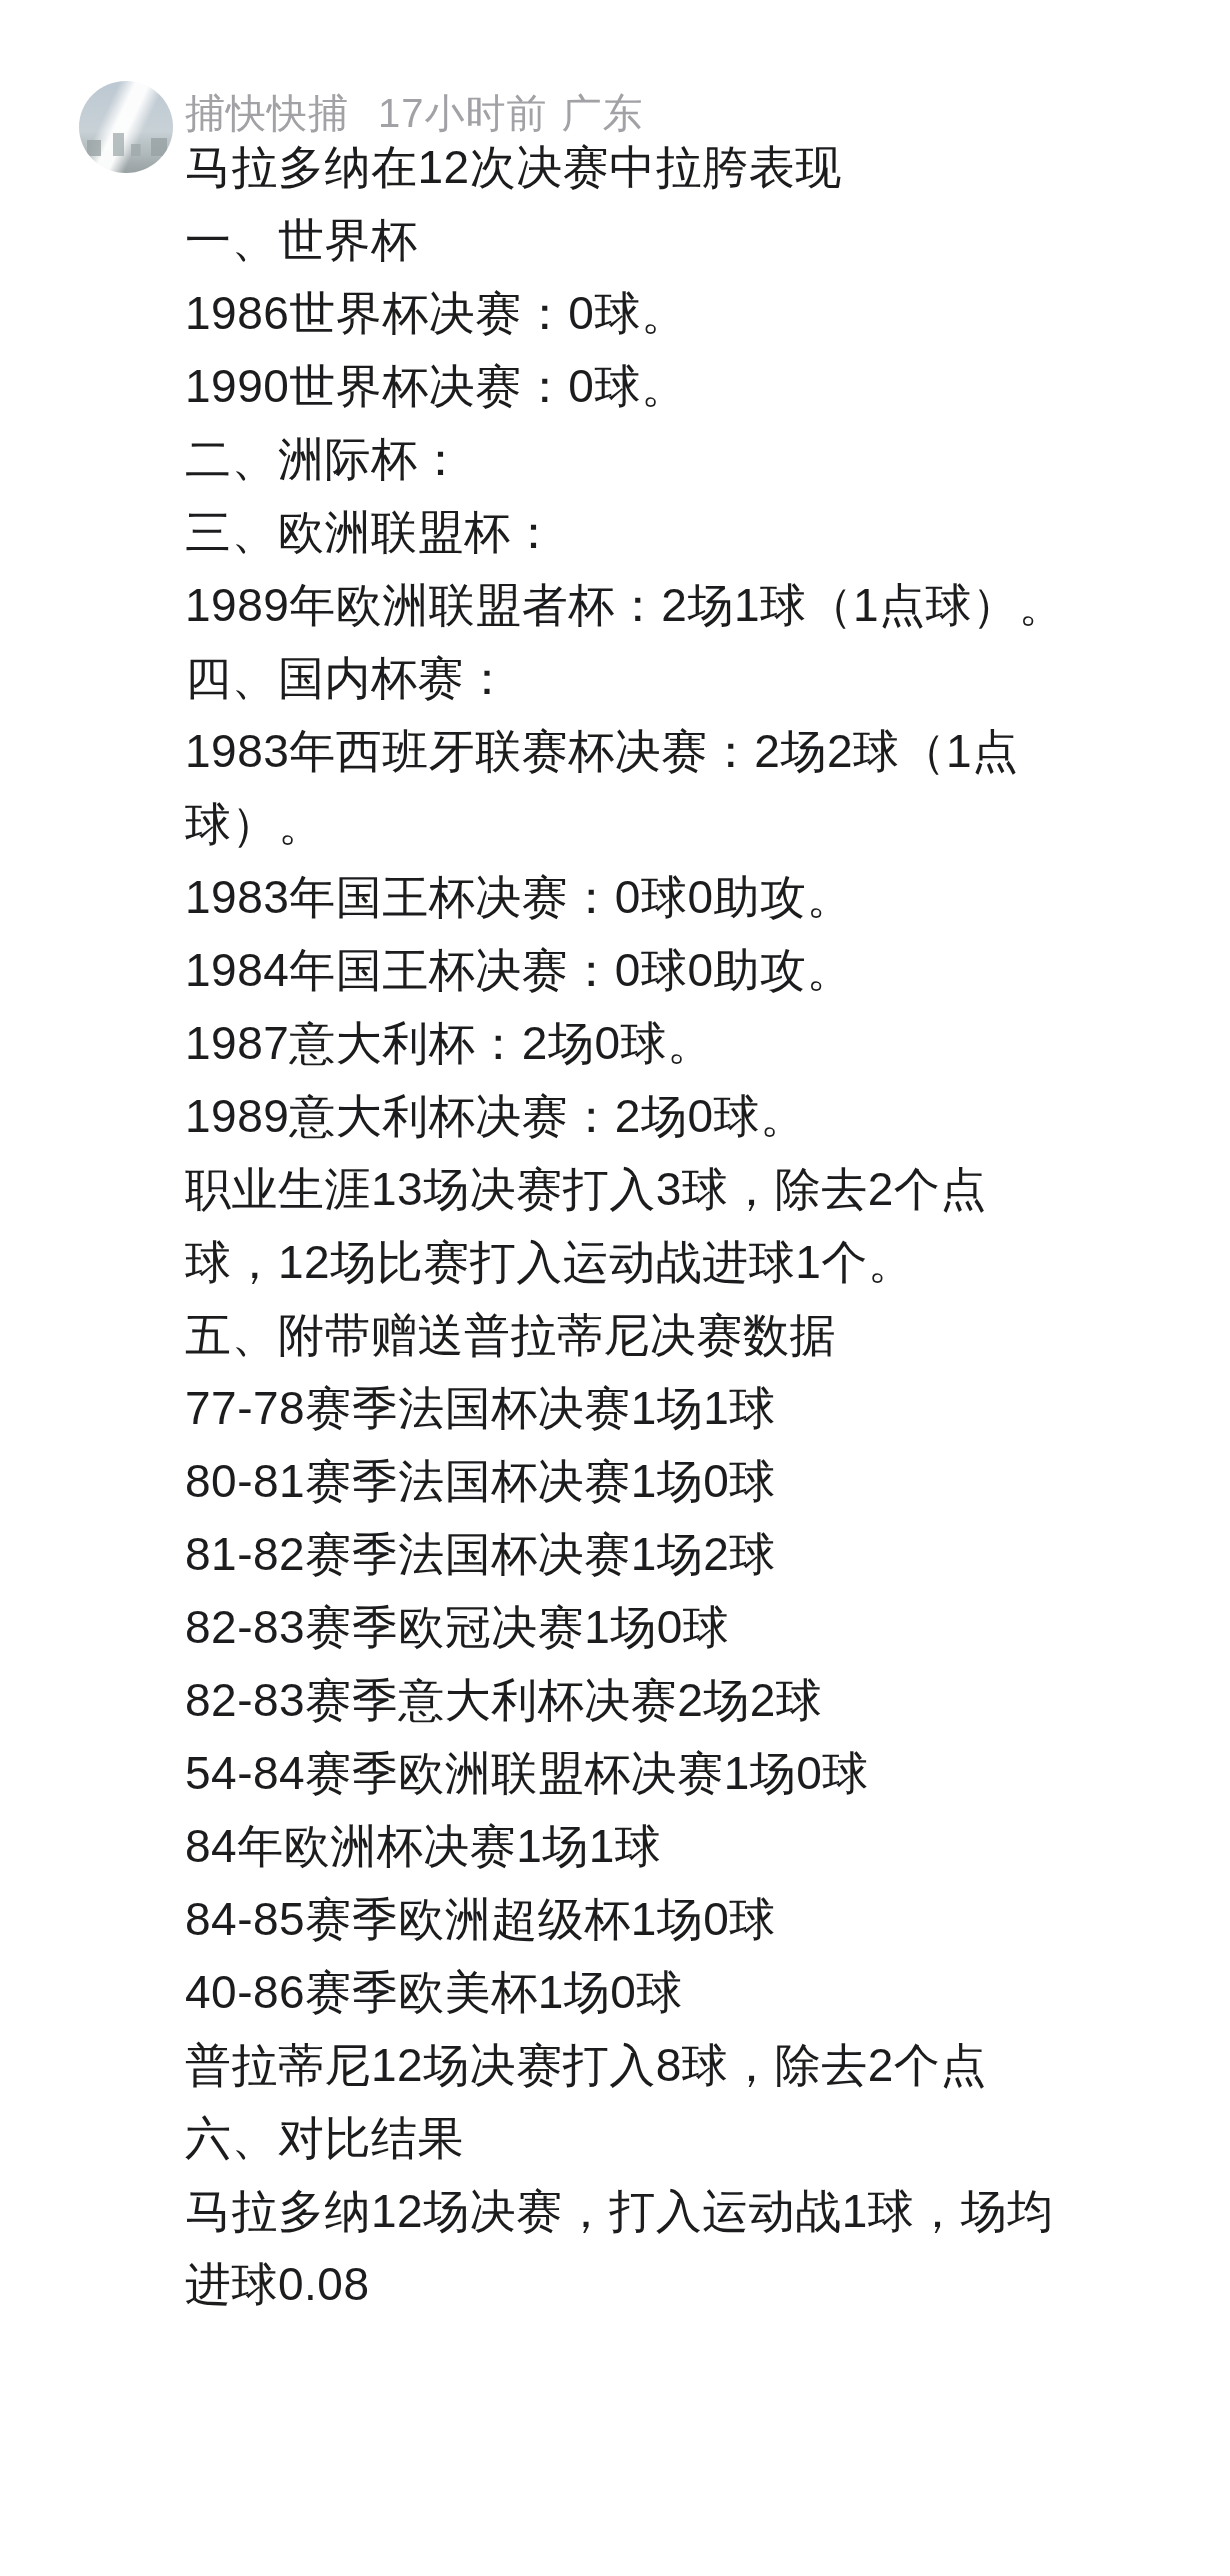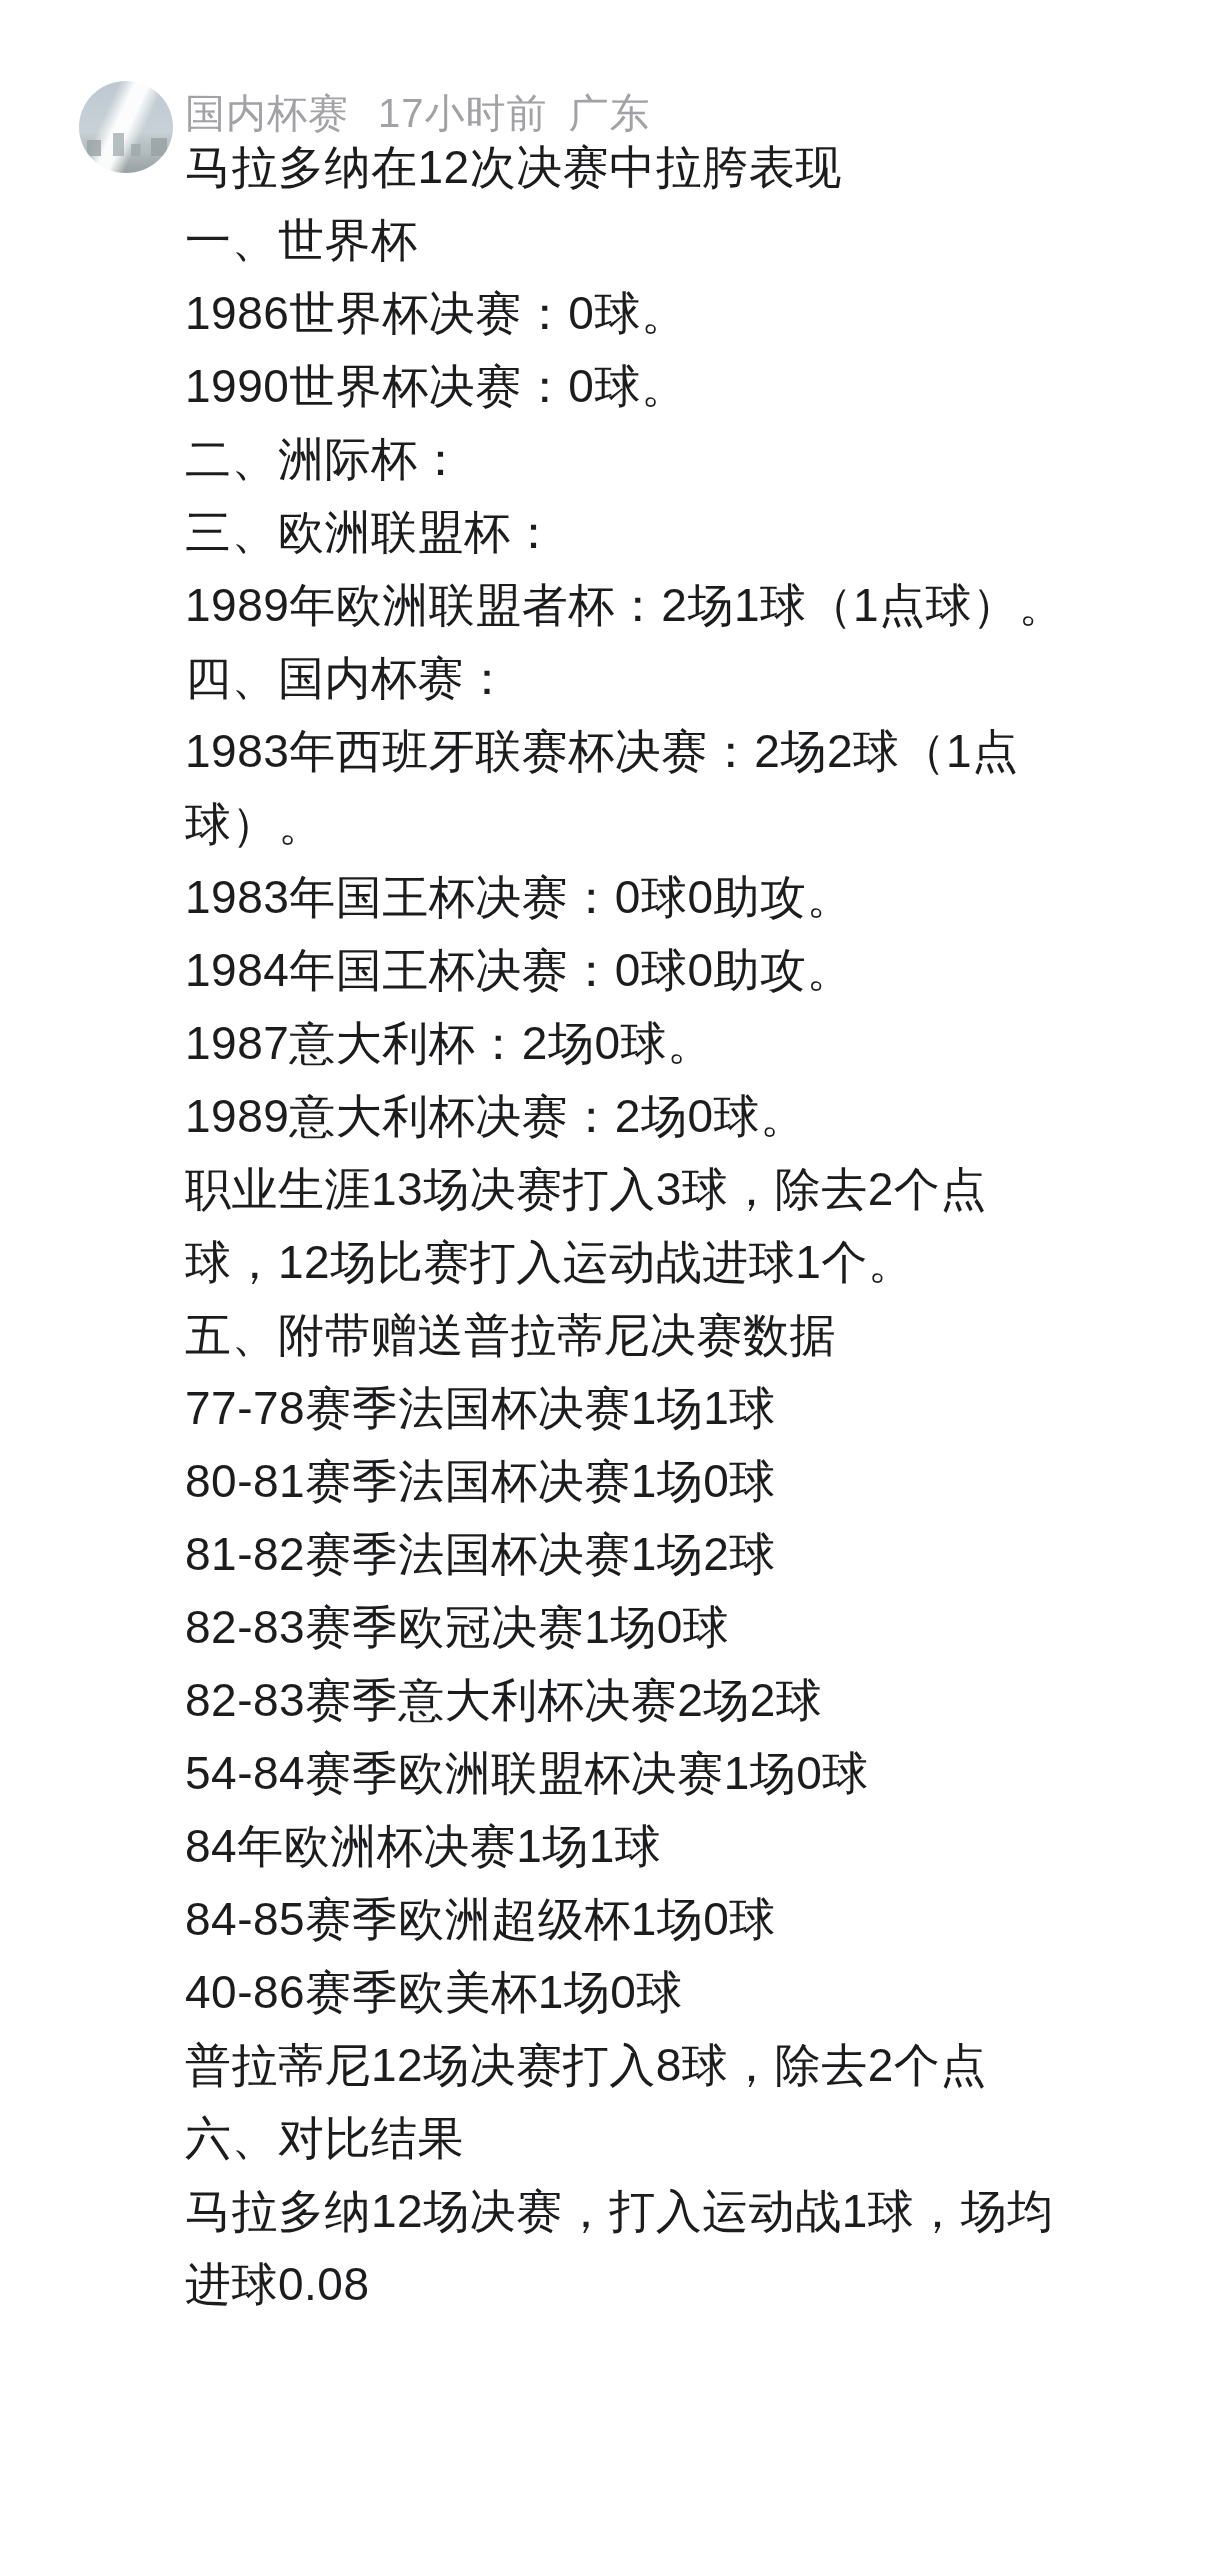--- a/index.html
+++ b/index.html
@@ -47,21 +47,21 @@
     top: 88px;
     height: 50px;
     display: flex;
     align-items: center;
     font-size: 40px;
     color: #a2a2a6;
     letter-spacing: 1px;
     white-space: nowrap;
   }
   .header .author { margin-right: 29px; }
-  .header .time   { margin-right: 21px; }
+  .header .time   { margin-right: 14px; }
   .content {
     position: absolute;
     left: 185px;
     top: 131px;
     width: 1000px;
     font-size: 46px;
     color: #1c1c1e;
     letter-spacing: 0.5px;
   }
   .line {
@@ -71,21 +71,21 @@
   }
 </style>
 </head>
 <body>
 
 <div class="page">
 
   <div class="avatar"></div>
 
   <div class="header">
-    <span class="author">国内杯赛</span>
+    <span class="author">捕快快捕</span>
     <span class="time">17小时前</span>
     <span class="location">广东</span>
   </div>
 
   <div class="content">
     <div class="line">马拉多纳在12次决赛中拉胯表现</div>
 
   <div class="line">一、世界杯</div>
       <div class="line">1986世界杯决赛：0球。</div>
       <div class="line">1990世界杯决赛：0球。</div>

